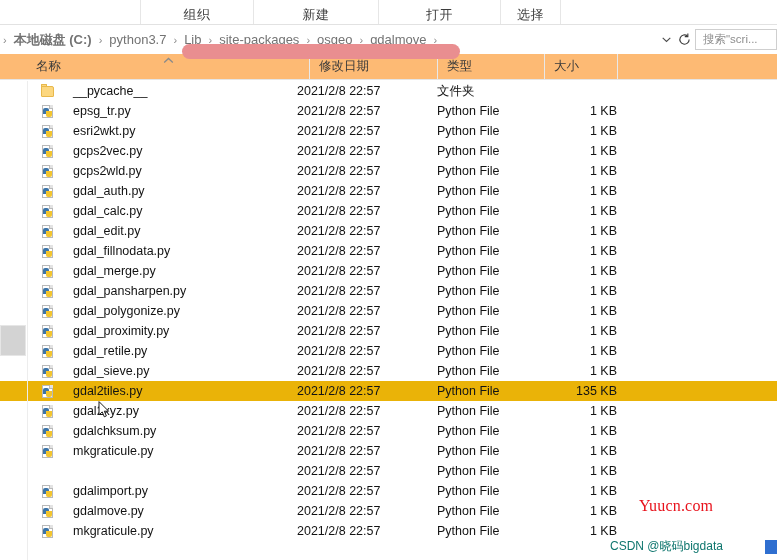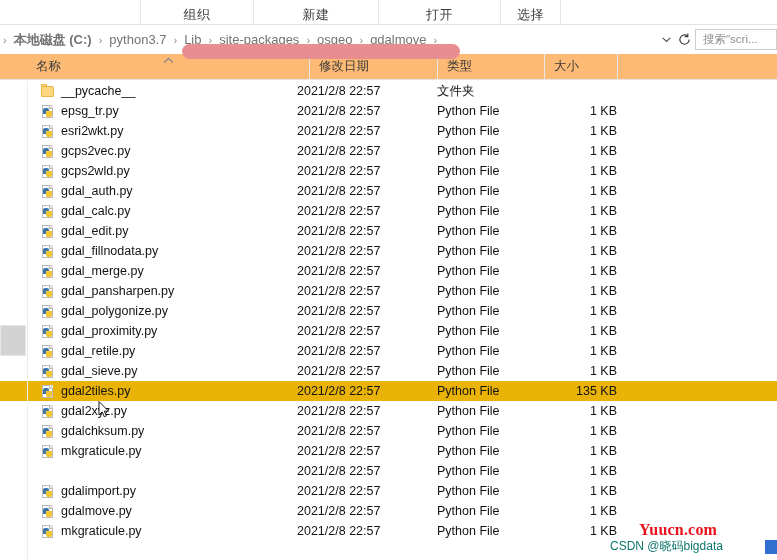--- a/index.html
+++ b/index.html
@@ -101,21 +101,21 @@
   .row {
     position: relative; height: 20px; width: 777px;
     display: flex; align-items: center;
     font-size: 12.5px; color: #121212;
     white-space: nowrap;
   }
   .row.selected { background: #eab308; }
 
   .cell-name {
     position: absolute; left: 41px; top: 0; height: 20px;
-    display: flex; align-items: center; gap: 6px;
+    display: flex; align-items: center; gap: 18px;
   }
   .cell-date { position: absolute; left: 297px; top: 0; height: 20px; display:flex; align-items:center; }
   .cell-type { position: absolute; left: 437px; top: 0; height: 20px; display:flex; align-items:center; }
   .cell-size { position: absolute; left: 527px; width: 90px; top: 0; height: 20px; display:flex; align-items:center; justify-content:flex-end; }
 
   
   .ico { width: 14px; height: 15px; position: relative; flex: none; }
 
   .ico-folder .f-back {
     position:absolute; left:0; top:2px; width:13px; height:11px;
@@ -155,23 +155,22 @@
   }
 
   
   .pink-bar {
     position: absolute; left: 182px; top: 44px; width: 278px; height: 15px;
     background: #e98e90; border-radius: 8px;
   }
   .wm-red {
     position: absolute; left: 639px; top: 497px;
     font-family: "Liberation Serif", "DejaVu Serif", serif;
-    font-size: 16px; font-weight: bold; color: #e8121c;
+    font-size: 16px; font-weight: normal; color: #e8121c;
     letter-spacing: .2px;
-    margin-top: 24px;
   }
   .wm-csdn {
     position: absolute; left: 610px; top: 538px;
     font-size: 12px; color: #0f766e; white-space: nowrap;
   }
   .wm-sq {
     position: absolute; left: 765px; top: 540px; width: 12px; height: 14px;
     background: #2f6fd0;
   }
   .cursor {

